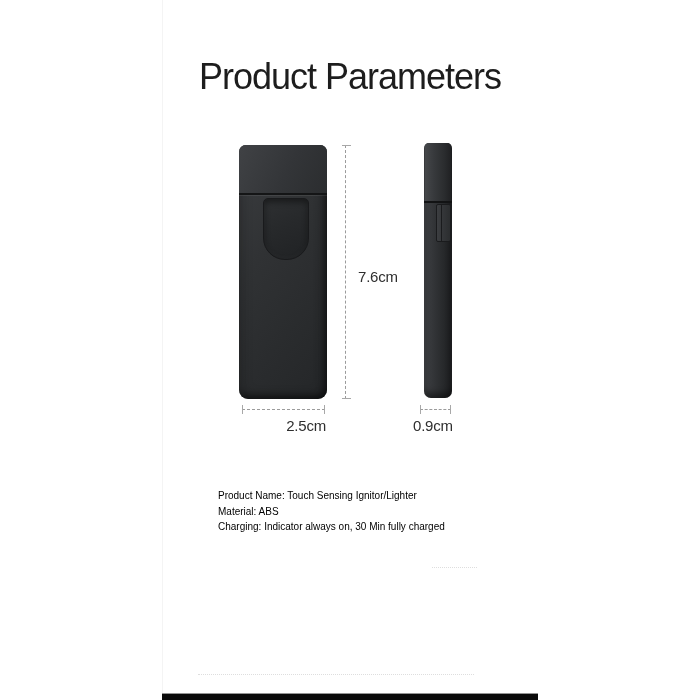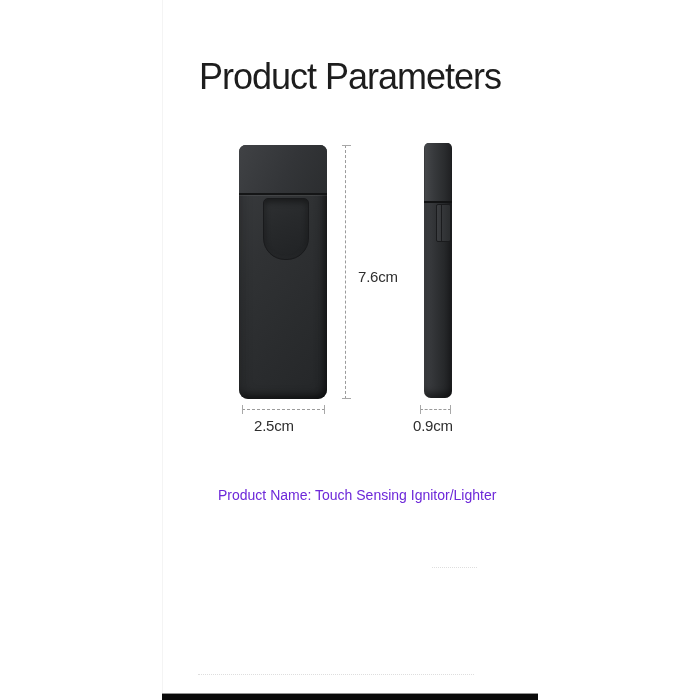--- a/index.html
+++ b/index.html
@@ -73,25 +73,25 @@
   .measure-h{position:absolute;top:409px;height:1px;border-top:1px dashed #9b9b9b;}
   .measure-h.front{left:242px;width:83px;}
   .measure-h.side{left:420px;width:31px;}
   .measure-h::before,.measure-h::after{
     content:"";position:absolute;top:-5px;width:1px;height:9px;background:#a8a8a8;}
   .measure-h::before{left:0;}
   .measure-h::after{right:0;}
 
   .measure-label{position:absolute;font-size:15px;color:#2e2e2e;letter-spacing:-0.2px;}
   .label-height{left:358px;top:268px;}
-  .label-front{left:254px;top:417px;width:86px;text-align:left;}
+  .label-front{left:240px;top:417px;width:86px;text-align:right;}
   .label-side{left:413px;top:417px;width:46px;text-align:left;}
 
   
-  .specs{position:absolute;left:218px;top:488px;font-size:14px;line-height:15.6px;color:#6d28d9;}
+  .specs{position:absolute;left:218px;top:488px;font-size:10px;line-height:15.6px;color:#000000;}
   .spec-line{white-space:nowrap;}
 
   
   .watermark{position:absolute;height:1px;border-top:1px dotted #dedede;}
   .wm-1{left:432px;top:567px;width:45px;}
   .wm-2{left:198px;top:674px;width:276px;}
 
   
   .bottom-bar{
     position:absolute;left:162px;top:693px;width:376px;height:7px;
@@ -123,20 +123,22 @@
   <div class="measure-label label-height">7.6cm</div>
 
   <div class="measure-h front"></div>
   <div class="measure-label label-front">2.5cm</div>
 
   <div class="measure-h side"></div>
   <div class="measure-label label-side">0.9cm</div>
 
   <div class="specs">
     <div class="spec-line">Product Name: Touch Sensing Ignitor/Lighter</div>
+    <div class="spec-line">Material: ABS</div>
+    <div class="spec-line">Charging: Indicator always on, 30 Min fully charged</div>
   </div>
 
   <div class="watermark wm-1"></div>
   <div class="watermark wm-2"></div>
 
   <div class="bottom-bar"></div>
 
 </div>
 
 </body></html>

